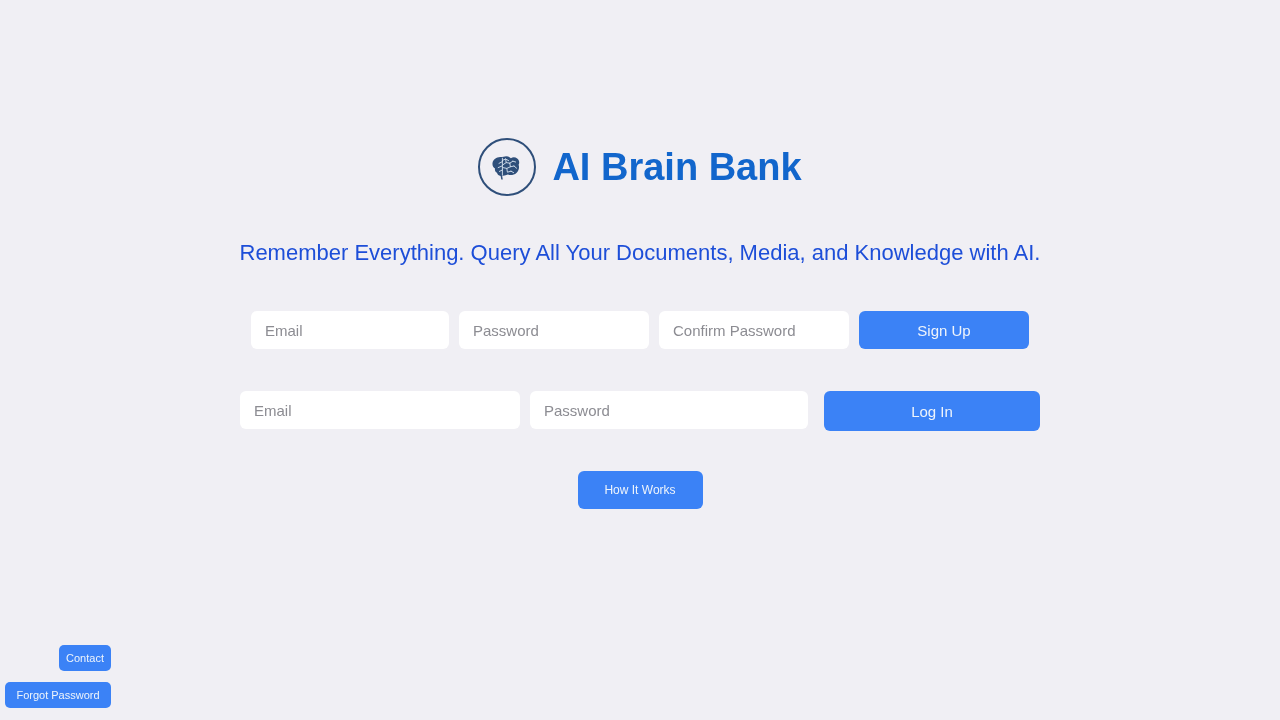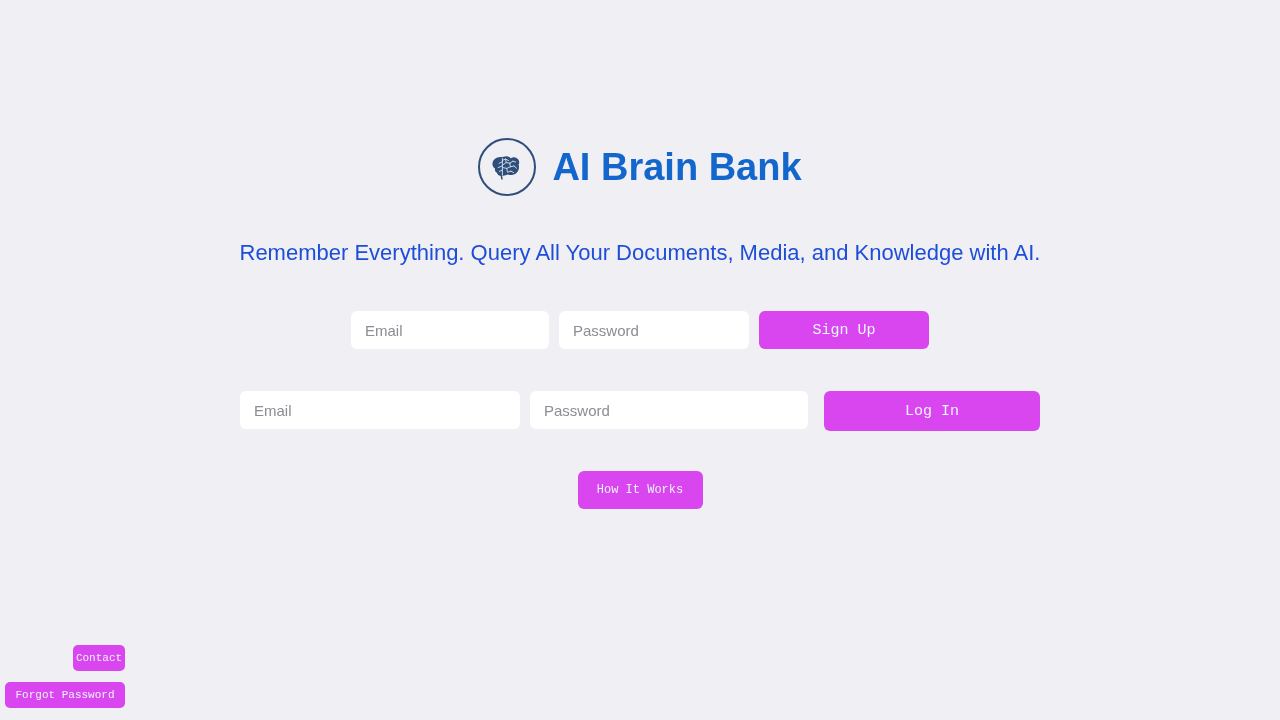--- a/index.html
+++ b/index.html
@@ -92,23 +92,23 @@
 
   .f-signup-email    { width: 198px; }
   .f-signup-pass     { width: 190px; }
   .f-signup-confirm  { width: 190px; }
   .f-login-email     { width: 280px; }
   .f-login-pass      { width: 278px; }
 
   .btn {
     border: none;
     border-radius: 6px;
-    background: #d946ef;
+    background: #3b82f6;
     color: #eef4fb;
-    font-family: Liberation Mono, monospace;
+    font-family: Liberation Sans, sans-serif;
     font-size: 15px;
     line-height: 1;
     cursor: pointer;
     padding: 0;
   }
   .btn-signup { width: 170px; height: 38px; }
   .btn-login  { width: 216px; height: 40px; margin-left: 6px; }
 
   .btn-how {
     margin-top: 42px;
@@ -128,21 +128,21 @@
     flex-direction: column;
   }
   .btn-small {
     font-size: 11px;
     border-radius: 5px;
     padding: 0 9px;
     height: 26px;
     white-space: nowrap;
   }
   #btn-contact { width: 52px; padding: 0; }
-  #btn-forgot  { width: 120px; padding: 0; }
+  #btn-forgot  { width: 106px; padding: 0; }
 </style>
 </head>
 <body>
 
 <div id="hero">
 
   <div class="brand-row">
     <span class="logo-circle">
       <svg width="34" height="28" viewBox="0 0 34 28" aria-hidden="true">
         <path d="M10.2 4.0 C6.4 4.2 3.2 6.6 2.6 9.6 C2.0 12.4 3.3 14.6 5.0 15.6
@@ -170,20 +170,21 @@
       </svg>
     </span>
     <span class="brand-title">AI Brain Bank</span>
   </div>
 
   <div class="tagline">Remember Everything. Query All Your Documents, Media, and Knowledge with AI.</div>
 
   <form id="signup-row" class="form-row">
     <input class="field f-signup-email" type="text" placeholder="Email" style="">
     <input class="field f-signup-pass" type="text" placeholder="Password" style="">
+    <input class="field f-signup-confirm" type="text" placeholder="Confirm Password" style="">
     <button class="btn btn-signup" type="submit">Sign Up</button>
   </form>
 
   <form id="login-row" class="form-row">
     <input class="field f-login-email" type="text" placeholder="Email" style="">
     <input class="field f-login-pass" type="text" placeholder="Password" style="">
     <button class="btn btn-login" type="submit">Log In</button>
   </form>
 
   <button class="btn btn-how">How It Works</button>

